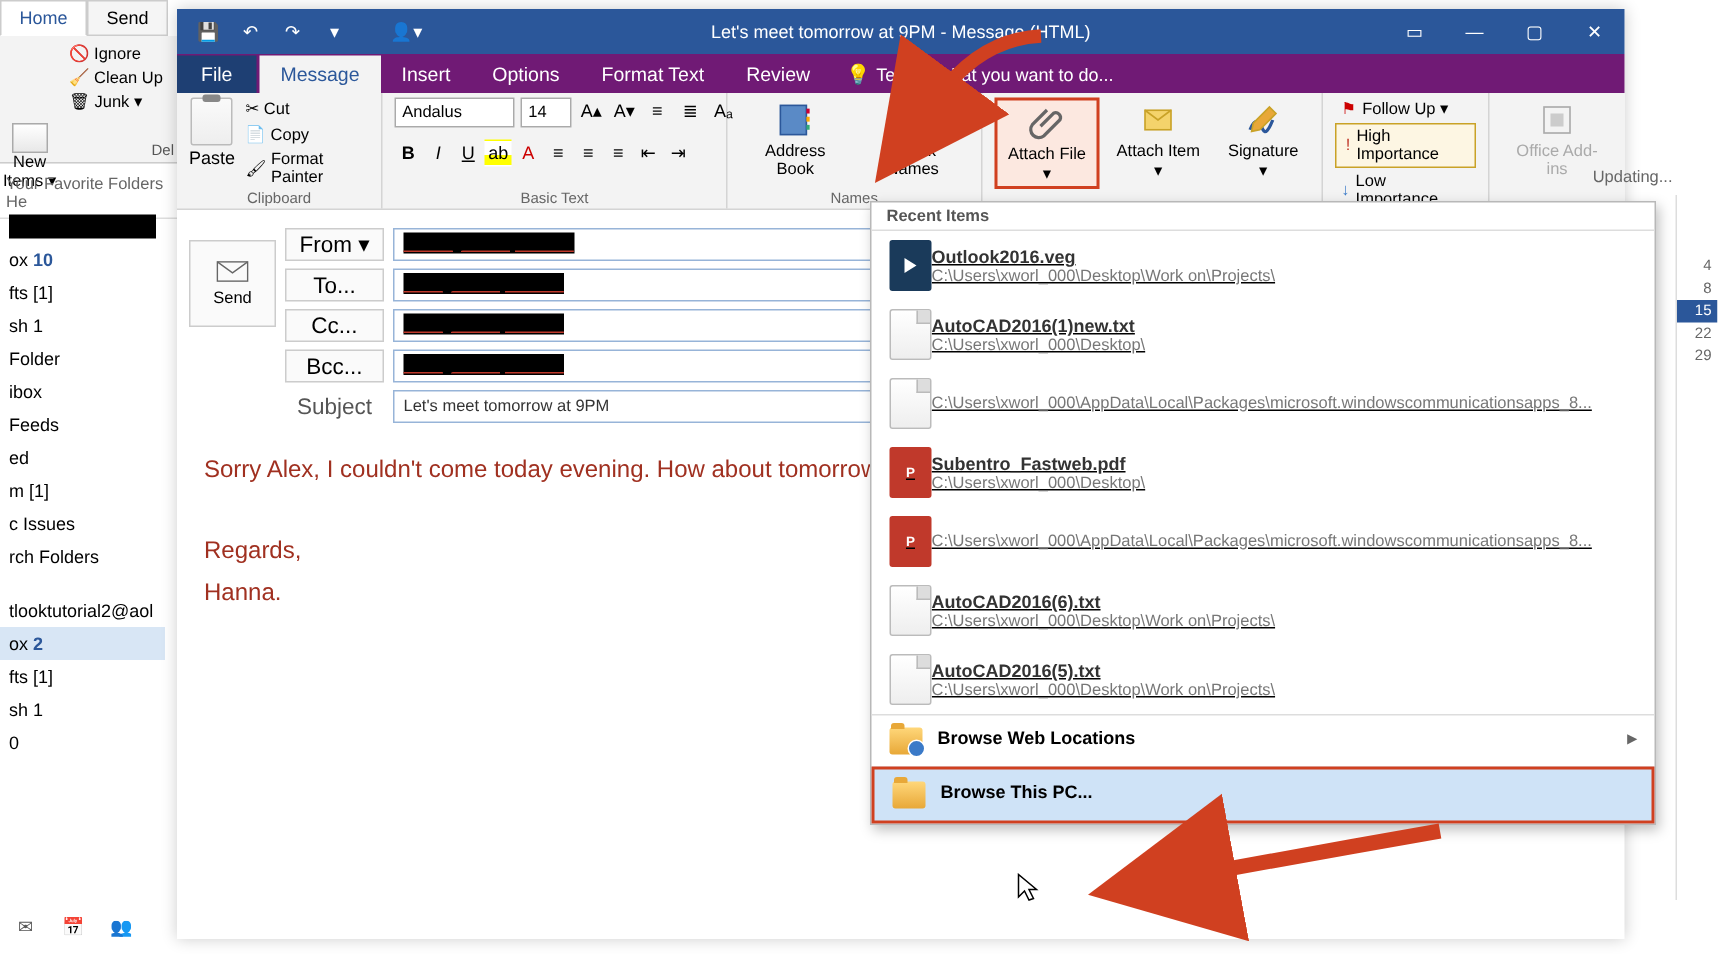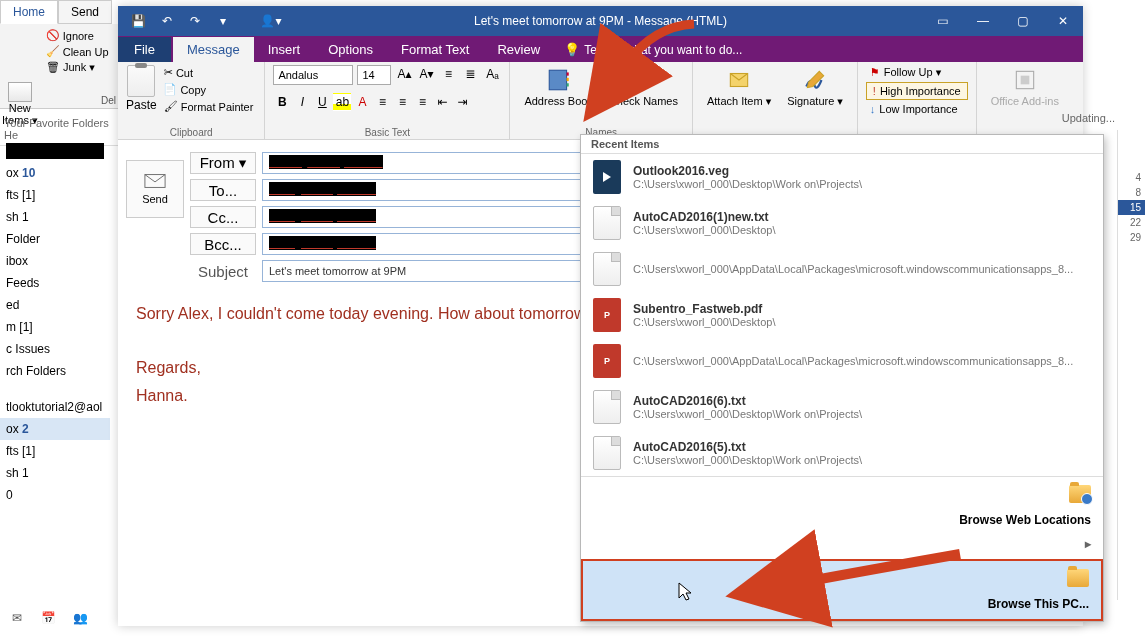--- a/index.html
+++ b/index.html
@@ -75,31 +75,31 @@
 .field-input.subj { color:#333; text-decoration:none; font-size:11px; }
 .field-input.redact { position:relative; }
 .field-input.redact span { background:#000; color:#000; }
 
 .body-area { padding:18px 18px; font-size:16px; color:#a03020; font-family:"Times New Roman",serif; line-height:1.7; }
 
 
 .attach-dropdown { position:absolute; top:134px; left:580px; width:524px; background:#fff; border:1px solid #b8b8b8; box-shadow:2px 3px 8px rgba(0,0,0,0.25); z-index:50; }
 .attach-header { display:flex; justify-content:space-between; padding:3px 10px 3px 10px; font-size:11px; font-weight:600; color:#555; border-bottom:1px solid #ddd; }
 .attach-list { max-height:380px; overflow:hidden; }
-.attach-item { display:flex; align-items:center; gap:12px; padding:6px 12px; cursor:pointer; }
+.attach-item { display:flex; align-items:center; padding:6px 12px; cursor:pointer;text-decoration:underline; }
 .file-icon { width:28px; height:34px; display:flex; align-items:center; justify-content:center; }
 .file-icon.doc { background:linear-gradient(#fff,#eee); border:1px solid #bbb; border-radius:2px; position:relative; }
 .file-icon.doc::before { content:""; position:absolute; top:0; right:0; width:8px; height:8px; background:#ddd; border-left:1px solid #bbb; border-bottom:1px solid #bbb; }
 .file-icon.pdf { background:#c0392b; border-radius:2px; color:#fff; font-size:9px; font-weight:bold; }
 .file-icon.video { background:#1a3a5a; border-radius:2px; position:relative; }
 .file-icon.video::after { content:""; position:absolute; left:10px; top:12px; border-left:8px solid #fff; border-top:5px solid transparent; border-bottom:5px solid transparent; }
 .file-meta { flex:1; overflow:hidden; }
 .file-name { font-size:12px; font-weight:600; color:#333; }
 .file-path { font-size:11px; color:#777; white-space:nowrap; overflow:hidden; text-overflow:ellipsis; }
-.attach-footer-item { display:flex; align-items:flex-end; gap:10px; padding:8px 12px; font-size:12px; font-weight:600; border-top:1px solid #ddd; cursor:pointer;flex-direction:column; }
+.attach-footer-item { display:flex; align-items:flex-start; gap:10px; padding:8px 12px; font-size:12px; font-weight:600; border-top:1px solid #ddd; cursor:pointer; }
 .attach-footer-item.browse-pc { background:#cfe3f7; border:2px solid #d04020; position:relative; }
 .folder-icon { width:22px; height:18px; background:linear-gradient(#ffd77a,#e8a838); border-radius:2px; position:relative; }
 .folder-icon::before { content:""; position:absolute; top:-3px; left:1px; width:9px; height:4px; background:#e8a838; border-radius:2px 2px 0 0; }
 .globe-overlay::after { content:""; position:absolute; bottom:-2px; right:-2px; width:10px; height:10px; background:#3a7ac8; border-radius:50%; border:1px solid #fff; }
 
 
 .arrow { position:absolute; z-index:60; }
 .arrow svg { overflow:visible; }
 
 
@@ -250,20 +250,26 @@
               <path d="M14 14 l3 3 l5 -7" stroke="#3a7" stroke-width="2.5" fill="none"></path>
             </svg>
           <span>Check Names</span>
         </div>
       </div>
       <div class="rgroup-label">Names</div>
     </div>
 
     <div class="rgroup">
       <div class="rgroup-body">
+        <div class="big-btn highlighted">
+          <svg viewBox="0 0 24 24">
+              <path d="M8 14 l8 -8 a3 3 0 0 1 4 4 l-10 10 a5 5 0 0 1 -7 -7 l9 -9" stroke="#666" stroke-width="2" fill="none"></path>
+            </svg>
+          <span>Attach File ▾</span>
+        </div>
         <div class="big-btn">
           <svg viewBox="0 0 24 24">
               <rect x="4" y="6" width="16" height="12" fill="#f4d36b" stroke="#c9a227"></rect>
               <path d="M4 6 l8 6 l8 -6" stroke="#c9a227" fill="none"></path>
             </svg>
           <span>Attach Item ▾</span>
         </div>
         <div class="big-btn">
           <svg viewBox="0 0 24 24">
               <path d="M4 18 Q8 8 12 18 Q14 22 18 12" stroke="#2b579a" stroke-width="2" fill="none"></path>

